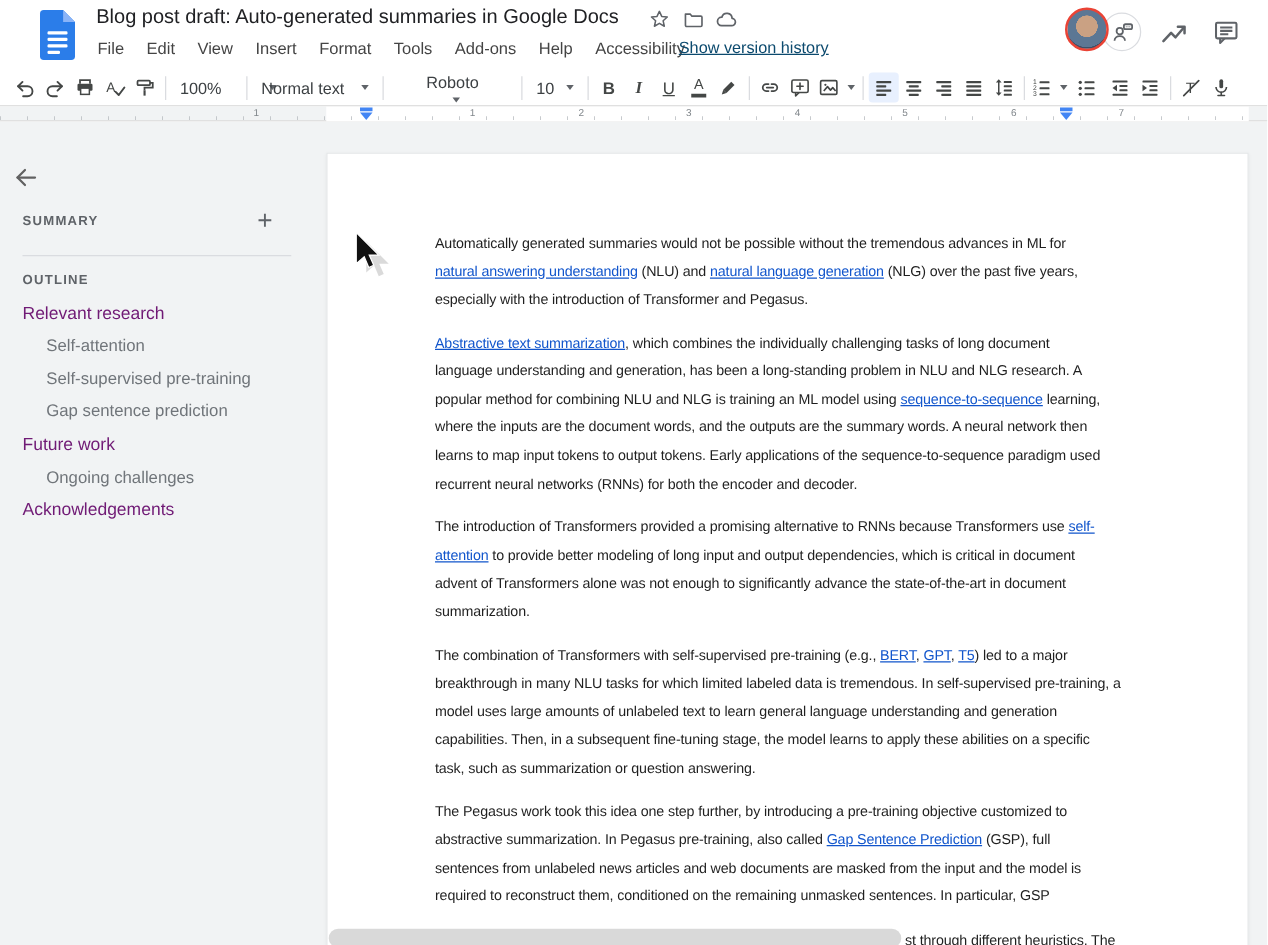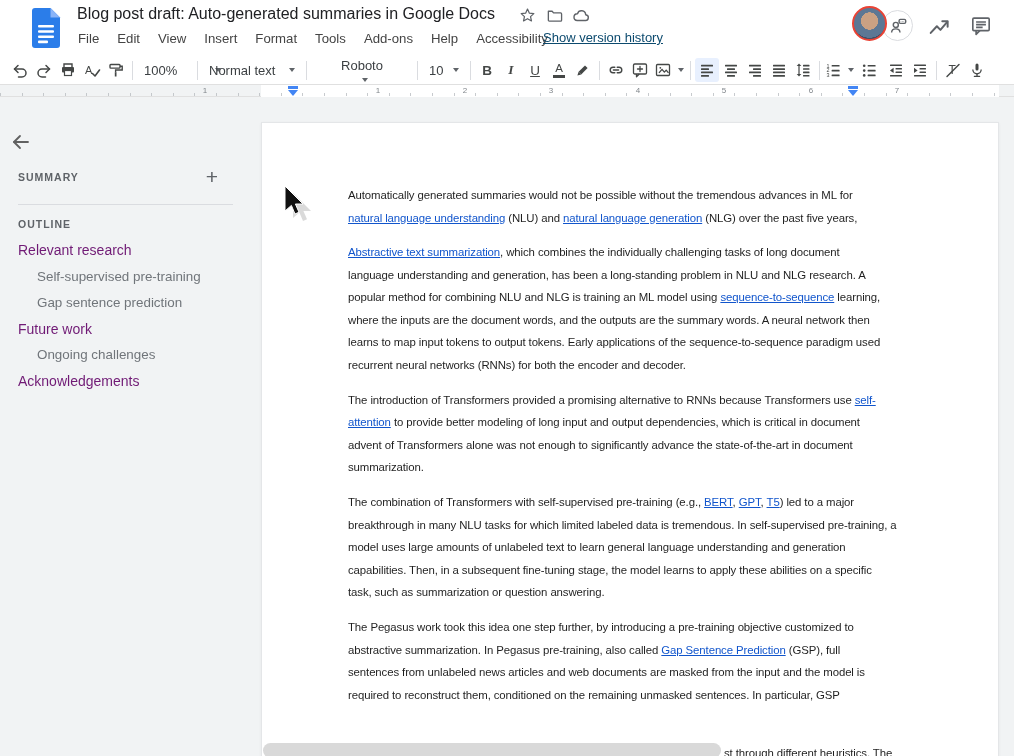--- a/index.html
+++ b/index.html
@@ -395,33 +395,35 @@
           <path d="M19 12H5"></path>
             <path d="M11 6l-6 6 6 6"></path>
         </svg>
       </div>
       <div class="summary-label">SUMMARY</div>
       <div class="add-btn">+</div>
       <div class="panel-divider"></div>
       <div class="outline-label">OUTLINE</div>
       <div class="outline-items" id="outline-items">
           <div class="outline-item lvl1">Relevant research</div>
+          <div class="outline-item lvl2">Self-attention</div>
           <div class="outline-item lvl2">Self-supervised pre-training</div>
           <div class="outline-item lvl2">Gap sentence prediction</div>
           <div class="outline-item lvl1">Future work</div>
           <div class="outline-item lvl2">Ongoing challenges</div>
           <div class="outline-item lvl1">Acknowledgements</div>
         </div>
     </aside>
 
     <div class="page">
       <div class="doc-content" id="doc-content">
           <div class="para">
             <div class="line"><span>Automatically generated summaries would not be possible without the tremendous advances in ML for</span></div>
-            <div class="line"><span class="doclink">natural language understanding</span><span> (NLU) and </span><span class="doclink">natural language generation</span><span> (NLG) over the past five years,</span></div>
+            <div class="line"><span class="doclink">natural answering understanding</span><span> (NLU) and </span><span class="doclink">natural language generation</span><span> (NLG) over the past five years,</span></div>
+            <div class="line"><span>especially with the introduction of Transformer and Pegasus.</span></div>
           </div>
           <div class="para">
             <div class="line"><span class="doclink">Abstractive text summarization</span><span>, which combines the individually challenging tasks of long document</span></div>
             <div class="line"><span>language understanding and generation, has been a long-standing problem in NLU and NLG research. A</span></div>
             <div class="line"><span>popular method for combining NLU and NLG is training an ML model using </span><span class="doclink">sequence-to-sequence</span><span> learning,</span></div>
             <div class="line"><span>where the inputs are the document words, and the outputs are the summary words. A neural network then</span></div>
             <div class="line"><span>learns to map input tokens to output tokens. Early applications of the sequence-to-sequence paradigm used</span></div>
             <div class="line"><span>recurrent neural networks (RNNs) for both the encoder and decoder.</span></div>
           </div>
           <div class="para">

